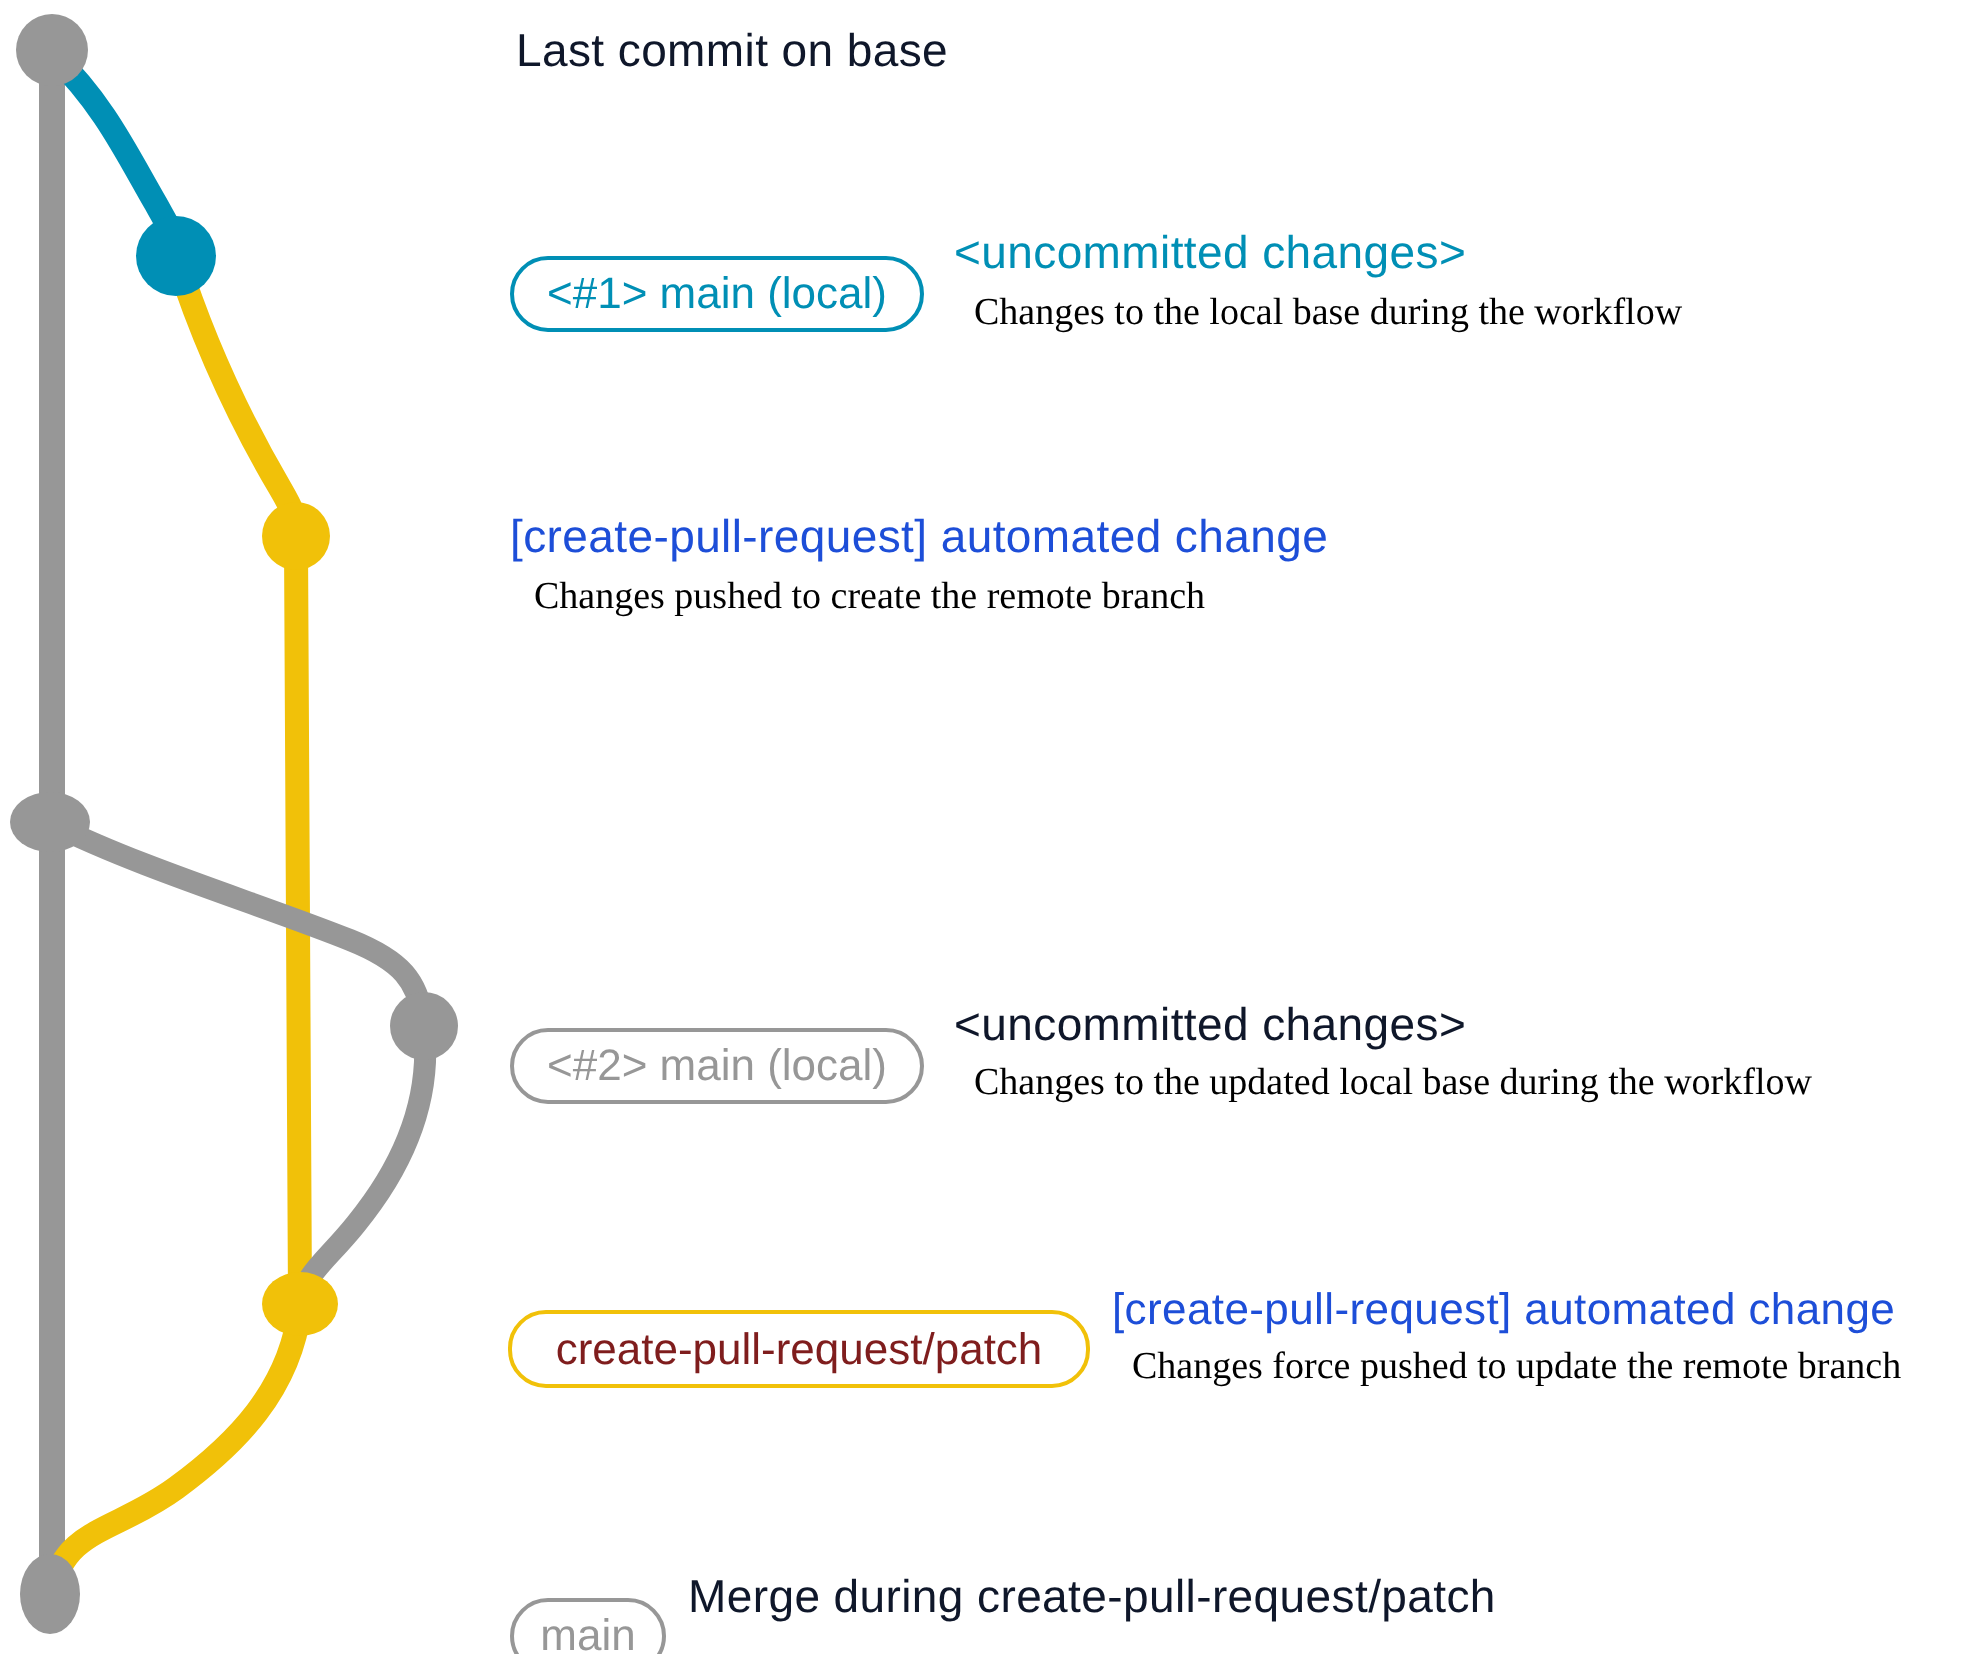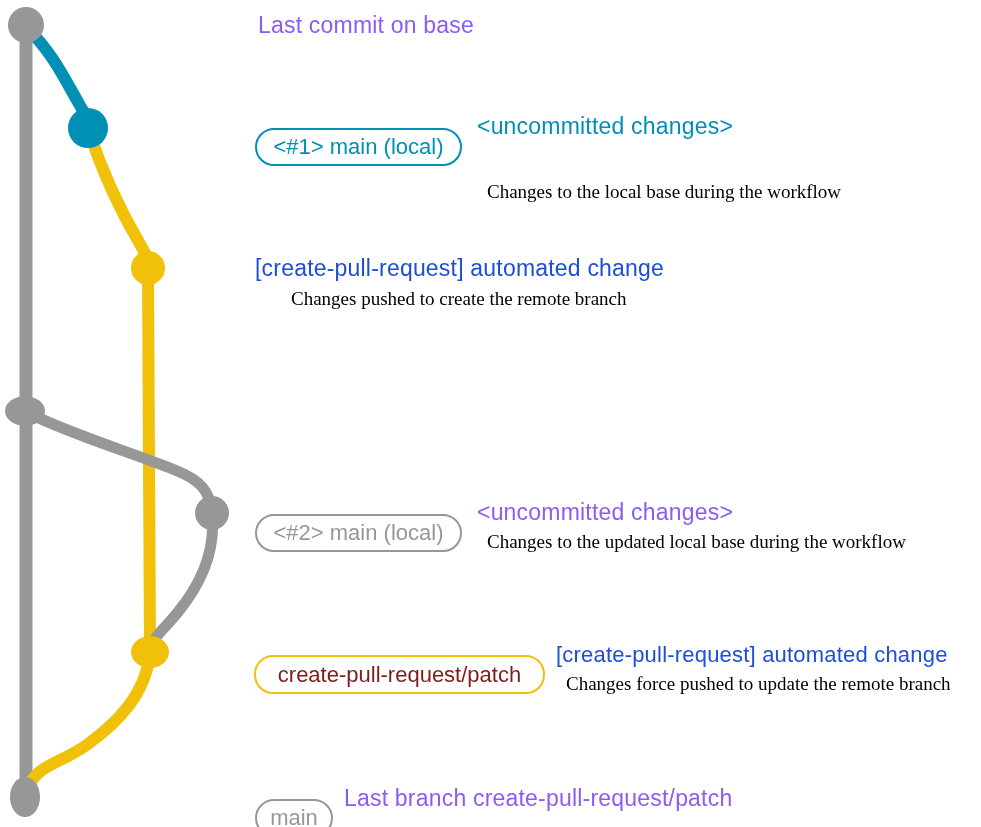--- a/index.html
+++ b/index.html
@@ -13,21 +13,21 @@
   }
   .graph-svg { position: absolute; left: 0; top: 0; }
 
   .lbl { position: absolute; white-space: nowrap; }
 
   .h {
     font-size: 23px;
     font-weight: 400;
     letter-spacing: 0.2px;
   }
-  .c-gray   { color: #8b5cf6; }
+  .c-gray   { color: #0f172a; }
   .c-blue   { color: #008fb5; }
   .c-yellow { color: #1d4ed8; }
 
   .note {
     font-family: "Liberation Serif", serif;
     font-size: 19px;
     color: #000000;
   }
 
   .pill {
@@ -75,36 +75,36 @@
     <ellipse cx="150" cy="652" rx="19" ry="16" fill="#f1c109"></ellipse>
     <ellipse cx="25" cy="797" rx="15" ry="20" fill="#979797"></ellipse>
   </svg>
 
   <div class="lbl h c-gray" style="left:258px; top:12px;">Last commit on base</div>
 
   <div class="pill b-blue" style="left:255px; top:108px; width:207px; height:38px;">
     <span>&lt;#1&gt; main (local)</span>
   </div>
   <div class="lbl h c-blue" style="left:477px; top:113px;">&lt;uncommitted changes&gt;</div>
-  <div class="lbl note" style="left:487px; top:146px;margin-top:35px;">Changes to the local base during the workflow</div>
+  <div class="lbl note" style="left:487px; top:146px;">Changes to the local base during the workflow</div>
 
   <div class="lbl h c-yellow" style="left:255px; top:255px;">[create-pull-request] automated change</div>
-  <div class="lbl note" style="left:267px; top:288px;margin-left:24px;">Changes pushed to create the remote branch</div>
+  <div class="lbl note" style="left:267px; top:288px;">Changes pushed to create the remote branch</div>
 
 
   <div class="pill b-gray" style="left:255px; top:494px; width:207px; height:38px;">
     <span>&lt;#2&gt; main (local)</span>
   </div>
   <div class="lbl h c-gray" style="left:477px; top:499px;">&lt;uncommitted changes&gt;</div>
   <div class="lbl note" style="left:487px; top:531px;">Changes to the updated local base during the workflow</div>
 
   <div class="pill b-yellow" style="left:254px; top:635px; width:291px; height:39px;">
     <span>create-pull-request/patch</span>
   </div>
   <div class="lbl h c-yellow fs22" style="left:556px; top:642px;">[create-pull-request] automated change</div>
   <div class="lbl note" style="left:566px; top:673px;">Changes force pushed to update the remote branch</div>
 
   <div class="pill b-gray" style="left:255px; top:779px; width:78px; height:38px;">
     <span>main</span>
   </div>
-  <div class="lbl h c-gray" style="left:344px; top:785px;">Last branch create-pull-request/patch</div>
+  <div class="lbl h c-gray" style="left:344px; top:785px;">Merge during create-pull-request/patch</div>
 
 </div>
 
 </body></html>

